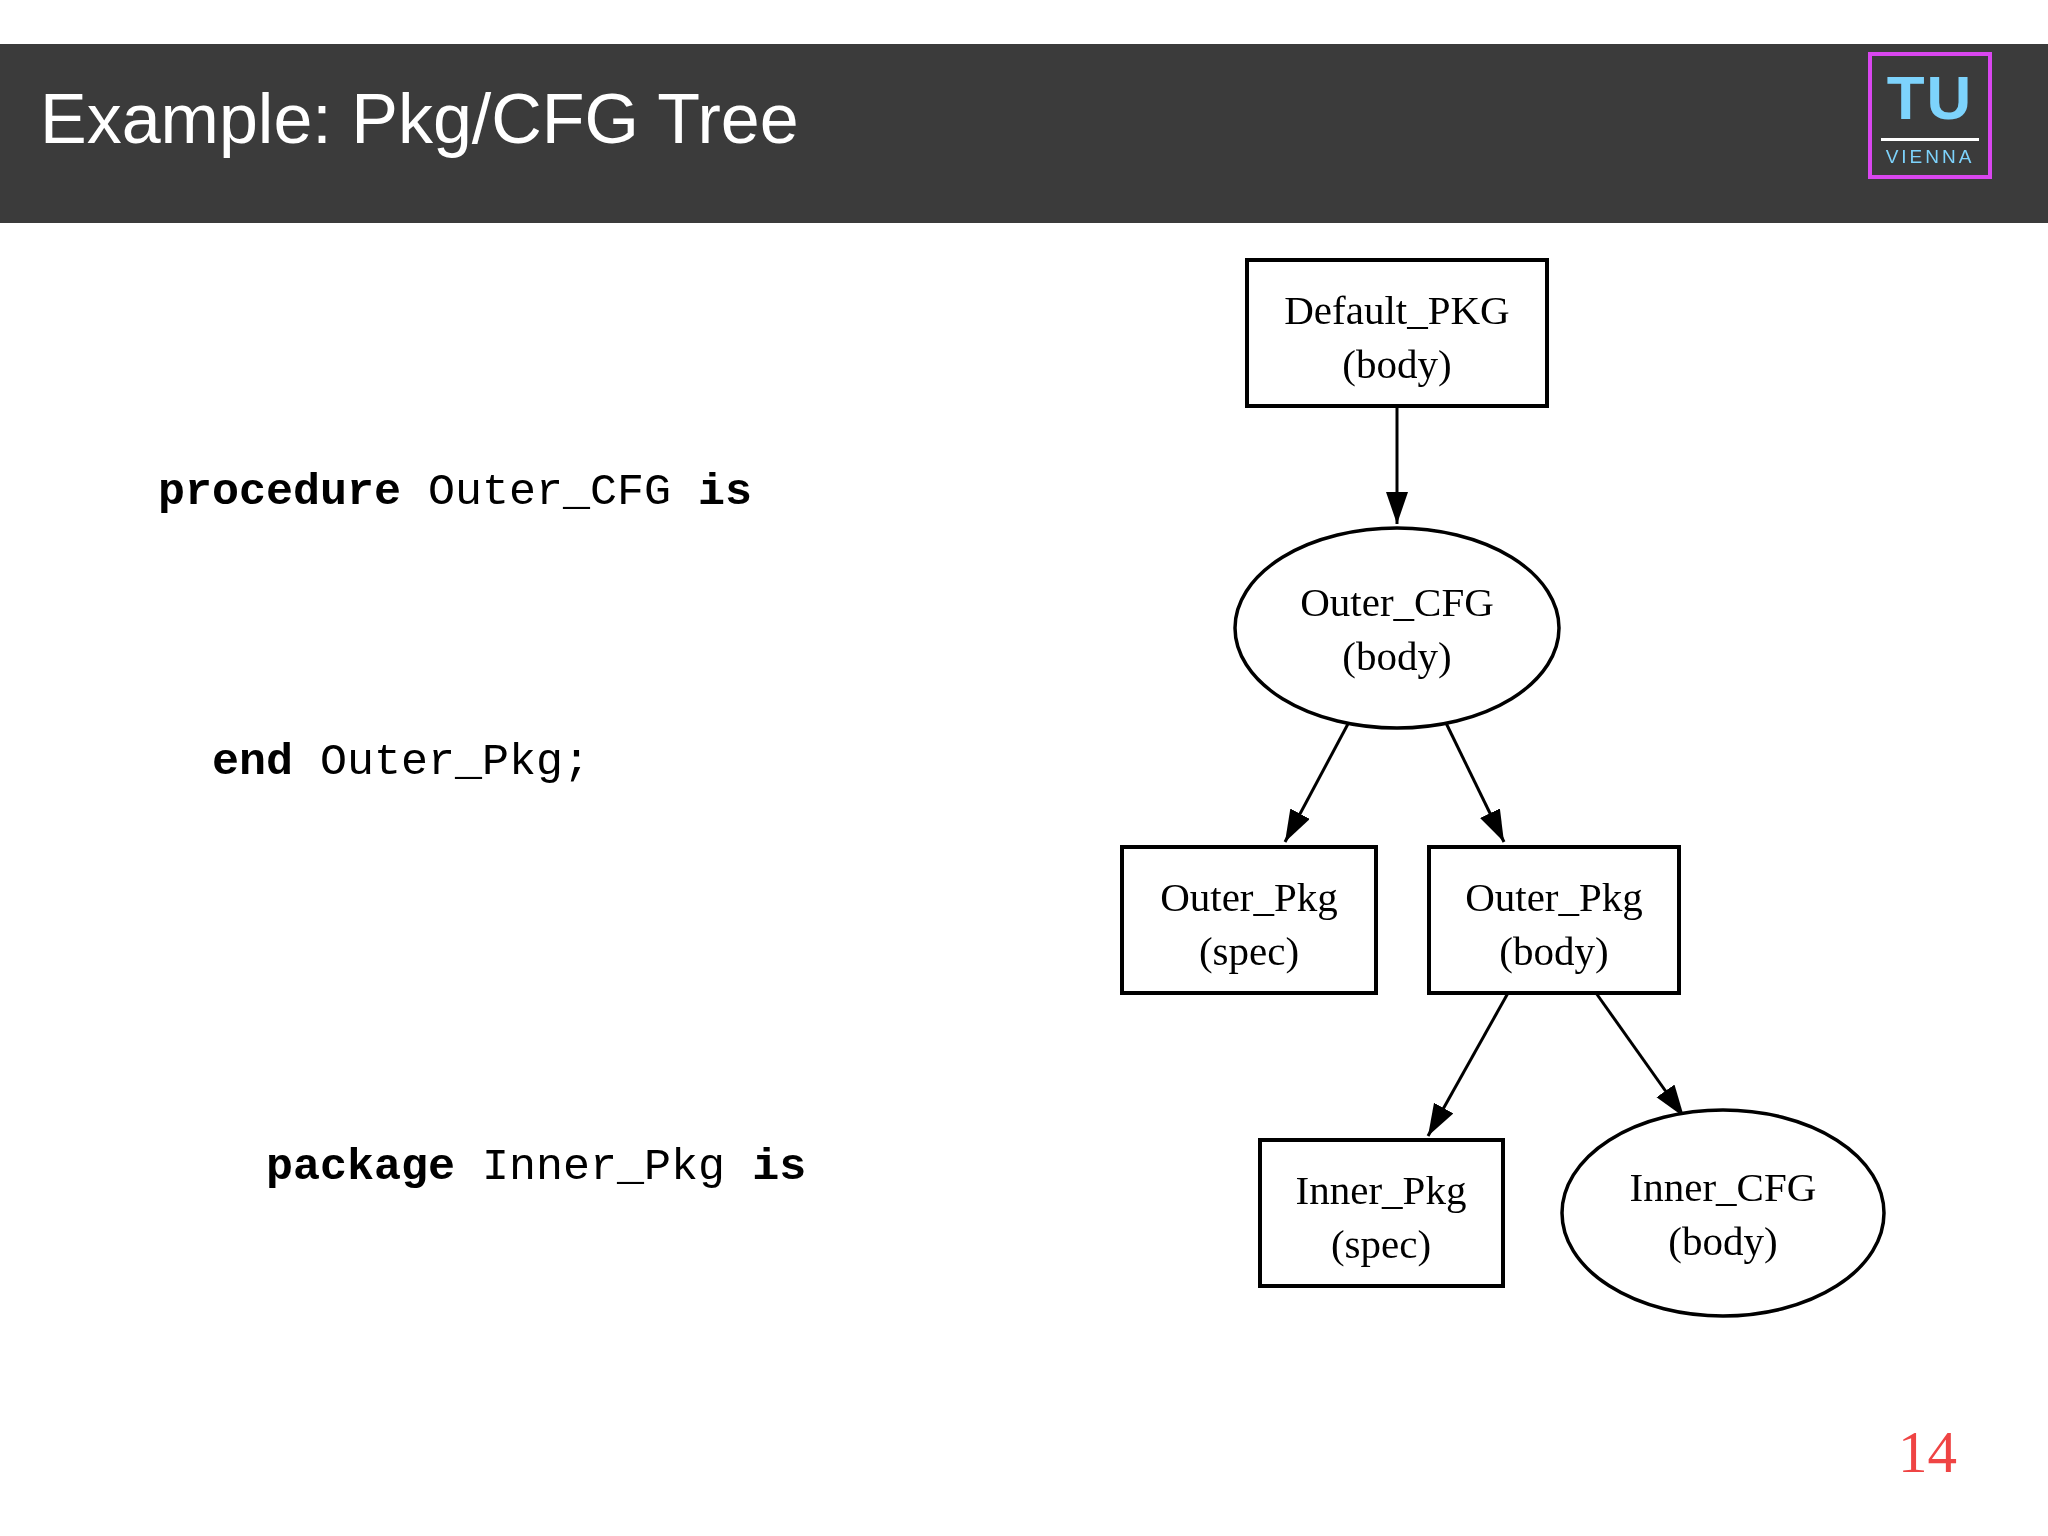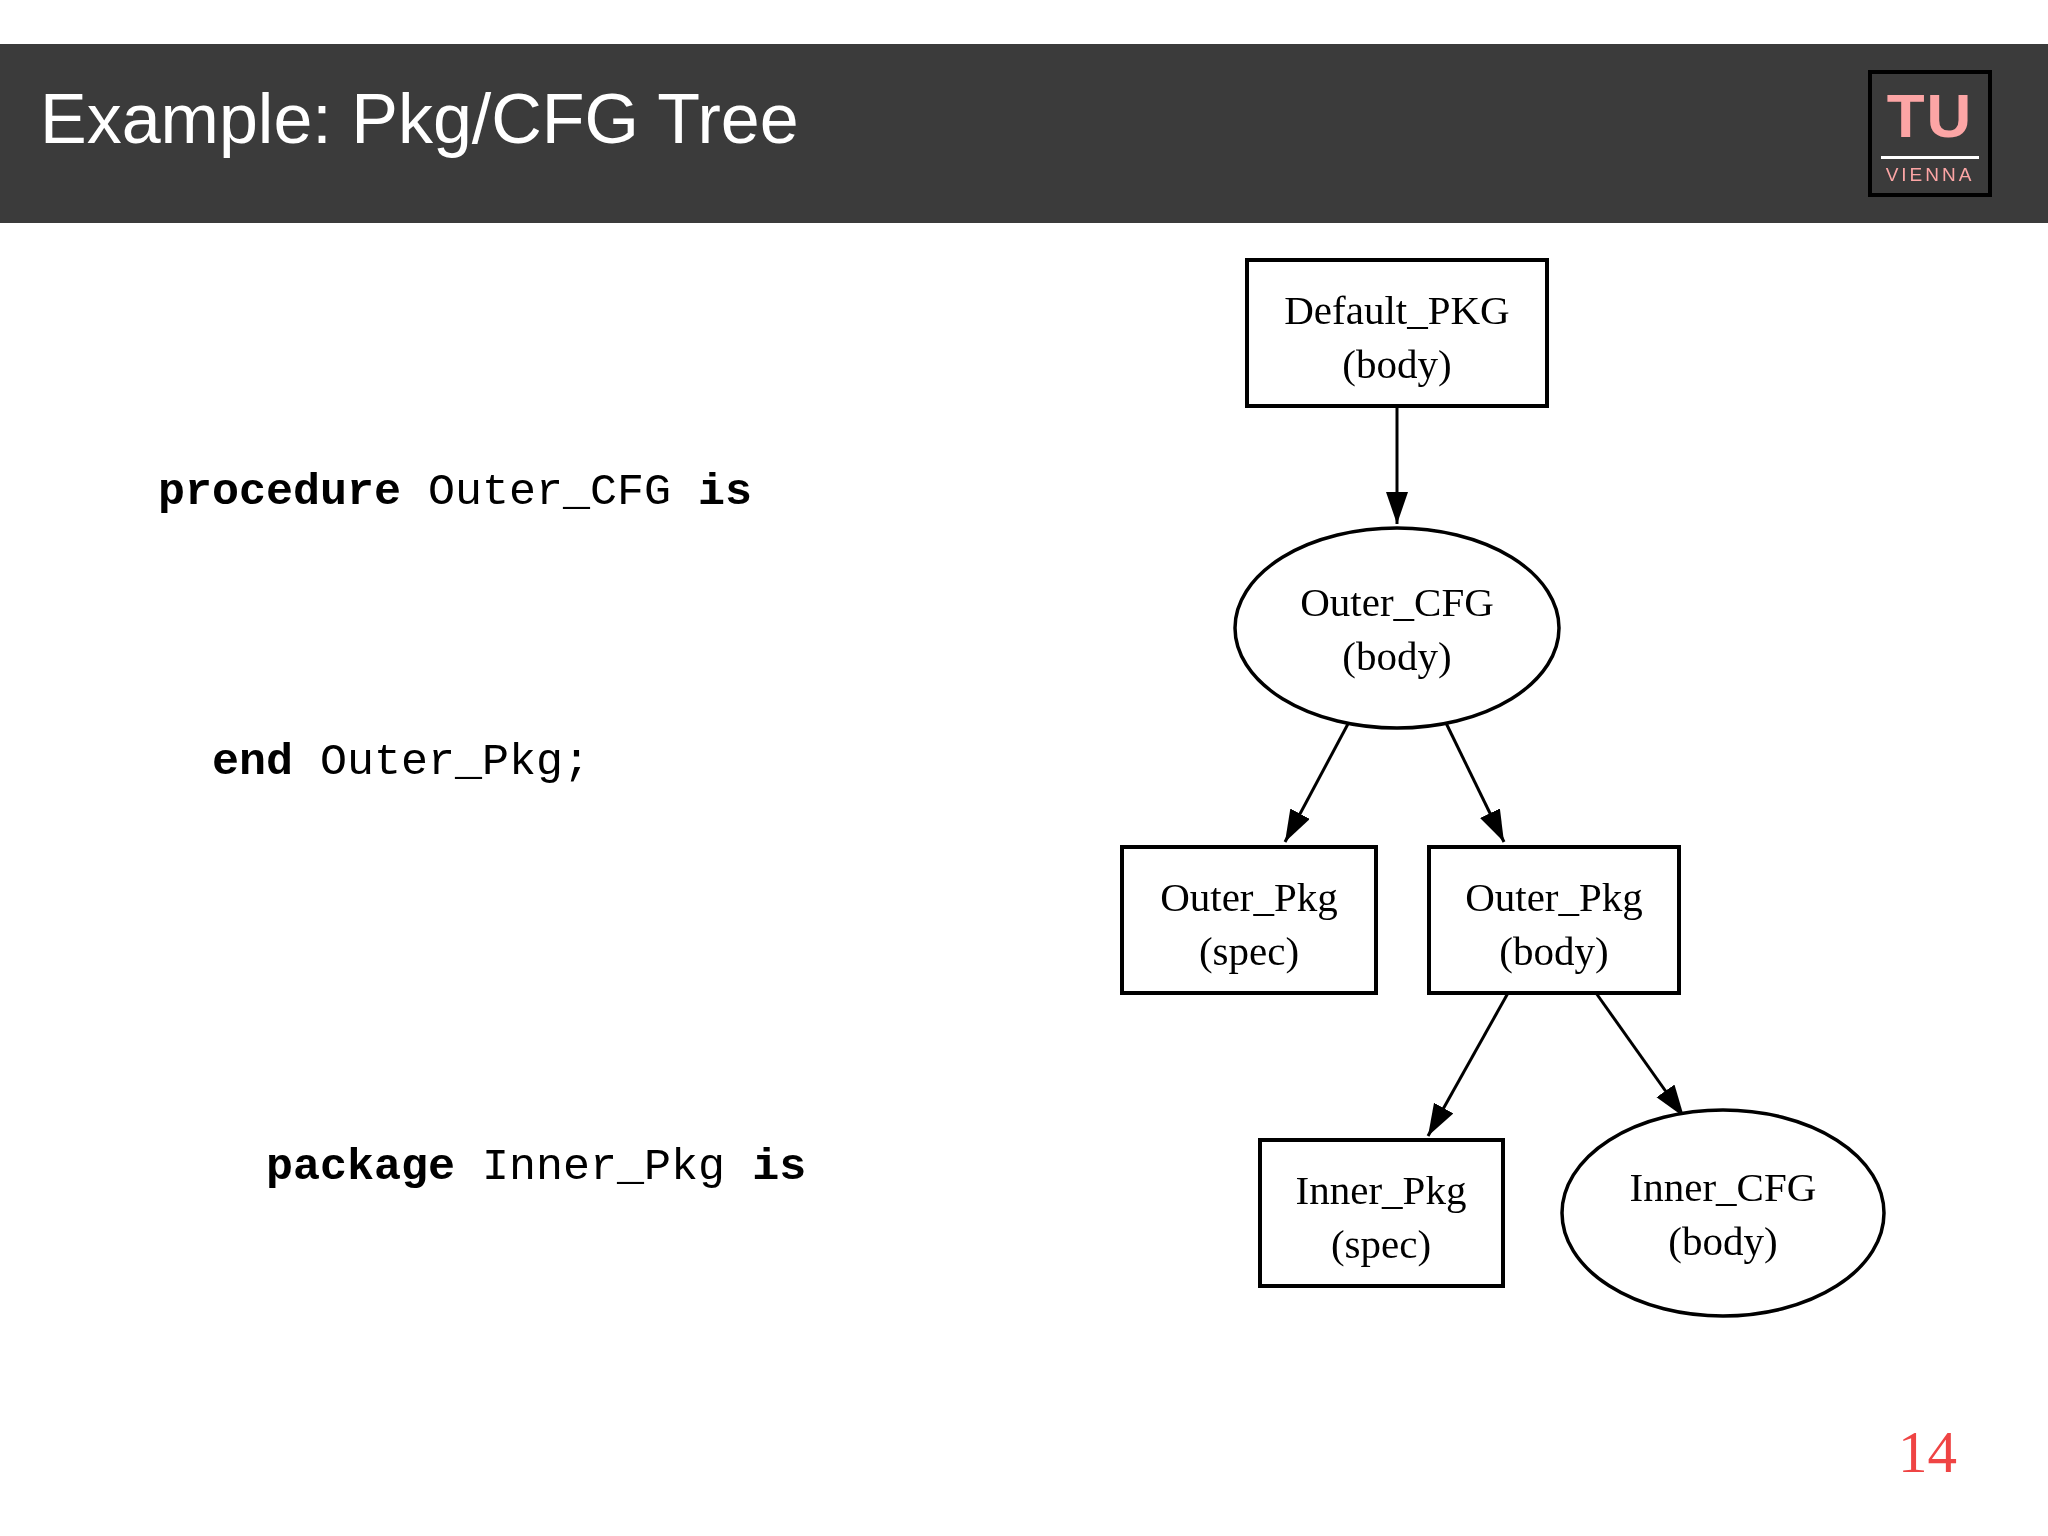--- a/index.html
+++ b/index.html
@@ -5,22 +5,22 @@
   html, body { margin:0; padding:0; }
   body { width:2048px; height:1536px; background:#ffffff; overflow:hidden;
          font-family:"Liberation Sans", sans-serif; }
   .slide { position:relative; width:2048px; height:1536px; background:#ffffff; }
 
   
   .header { position:absolute; top:0; left:0; width:2048px; height:179px; background:#3b3b3b;margin-top:44px; }
   .title { position:absolute; left:40px; top:0; height:157px; line-height:150px;
            font-size:70px; color:#ffffff; letter-spacing:0px; }
 
-  .tu-logo { position:absolute; top:26px; right:56px; width:124px; height:127px;
-             border:4px solid #000000; box-sizing:border-box; color:#fca5a5; text-align:center; }
+  .tu-logo { position:absolute; top:8px; right:56px; width:124px; height:127px;
+             border:4px solid #d946ef; box-sizing:border-box; color:#7dd3fc; text-align:center; }
   .tu-acronym { font-weight:bold; font-size:62px; line-height:1; margin-top:11px; letter-spacing:2px; }
   .tu-rule { height:3px; background:#ffffff; margin:9px 9px 5px 9px; }
   .tu-city { font-weight:normal; font-size:19px; letter-spacing:3px; }
 
   
   .code { position:absolute; left:158px; top:380px; color:#000000;
           font-family:"Liberation Mono", monospace; font-size:45px; line-height:45px;
           white-space:pre; }
   .code-line { height:45px; }
   .kw { font-weight:bold;margin-top:8px; }

